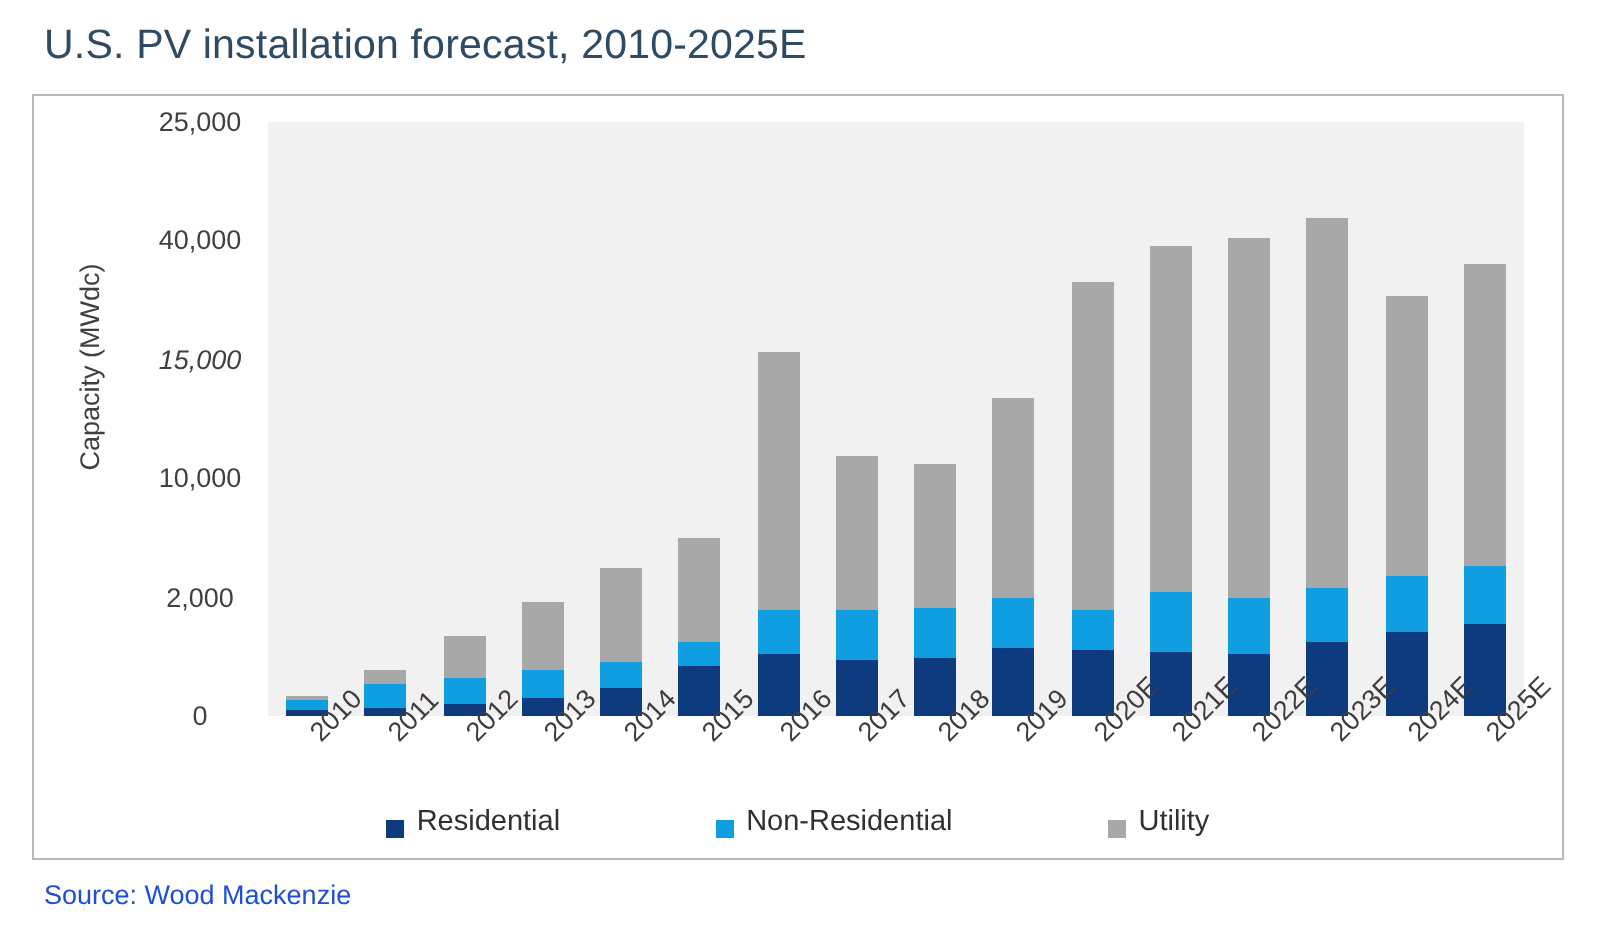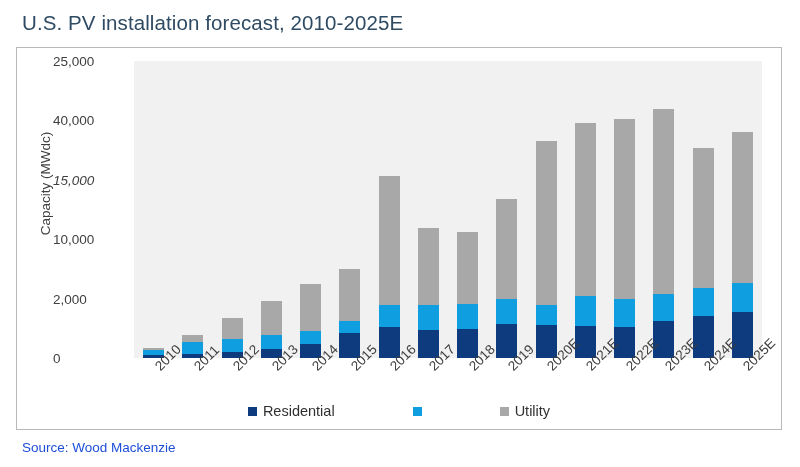--- a/index.html
+++ b/index.html
@@ -55,23 +55,23 @@
     text-align: center;
     transform: rotate(-90deg);
     font-size: 13.5px;
     color: #404040;
     white-space: nowrap;
   }
 
   
   .ytick {
     position: absolute;
-    right: 16px;
+    right: 0;
     width: 62px;
-    text-align: left;
+    text-align: center;
     font-size: 13.5px;
     color: #404040;
     transform: translateY(-50%);
     white-space: nowrap;
   }
   #y-ticks {
     position: absolute;
     left: 40px;
     top: 0;
     width: 74px;
@@ -149,21 +149,21 @@
     left: 0;
     top: 355px;
     width: 100%;
     display: flex;
     justify-content: center;
     align-items: center;
     gap: 78px;
   }
   .legend-item {
     display: flex;
-    align-items: center;
+    align-items: flex-end;
     gap: 6px;
     font-size: 14.5px;
     color: #303030;
     white-space: nowrap;
   }
   .legend-swatch {
     width: 9px;
     height: 9px;
     display: inline-block;
   }
@@ -366,20 +366,21 @@
         </div>
       </div>
 
     <div id="legend">
         <div class="legend-item">
           <span class="legend-swatch" style="background: rgb(14, 59, 125);"></span>
           <span>Residential</span>
         </div>
         <div class="legend-item">
           <span class="legend-swatch" style="background: rgb(15, 159, 224);"></span>
+          <span>Non-Residential</span>
         </div>
         <div class="legend-item">
           <span class="legend-swatch" style="background: rgb(168, 168, 168);"></span>
           <span>Utility</span>
         </div>
       </div>
 
   </div>
 
   <div id="source-note">Source: Wood Mackenzie</div>

